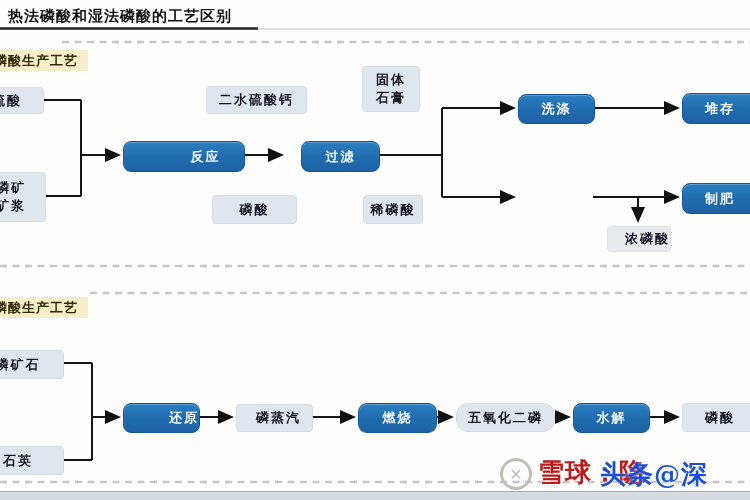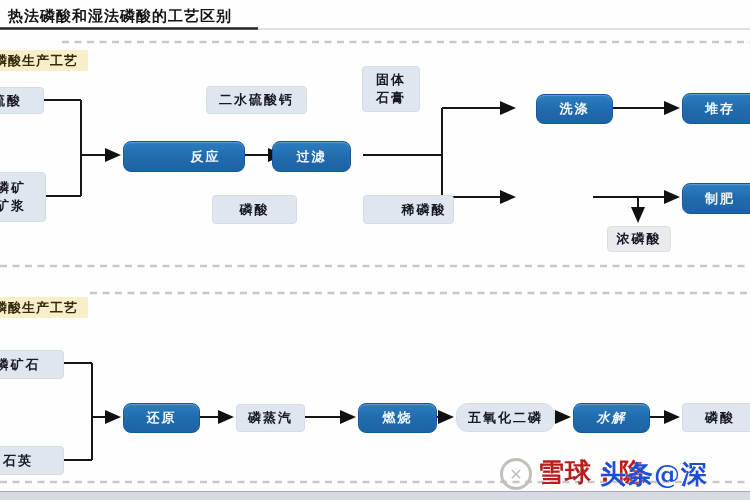--- a/index.html
+++ b/index.html
@@ -29,21 +29,21 @@
   }
   .node.blue{
     background:linear-gradient(180deg,#2b7ec0 0%,#1f6aad 55%,#1d63a5 100%);
     border:1.5px solid #15579c;border-radius:8px;color:#f2f7fc;
     box-shadow:inset 0 1px 1px rgba(255,255,255,.25);
   }
   .node.light{
     background:#dfe6ee;border-radius:4px;color:#181826;border:1px solid #d4dce6;
   }
   .node.pale{
-    background:#e9eaee;border-radius:4px;color:#181826;border:1px solid #dedfe4;
+    background:#e9eaee;border-radius:4px;color:#181826;border:1px solid #dedfe4;align-items:flex-end;
   }
   svg.wires{position:absolute;left:0;top:0;pointer-events:none;}
   .bottom-bar{
     position:absolute;left:0;top:491px;width:750px;height:9px;
     background:#d6dbe2;border-top:1.5px solid #a4abb7;
   }
   .watermark{position:absolute;left:497px;top:455px;width:253px;height:38px;}
   .wm-logo{
     position:absolute;left:3px;top:3px;width:26px;height:26px;border-radius:50%;
     border:3px solid #bfbfba;color:#bfbfba;font-size:16px;font-weight:bold;
@@ -127,38 +127,38 @@
   </div>
 
   <div class="node blue" style="left:123px;top:141px;width:77px;height:29px;padding-left:43px;">
     <span>反应</span>
   </div>
 
   <div class="node light" style="left:206px;top:86px;width:99px;height:26px;">
     <span>二水硫酸钙</span>
   </div>
 
-  <div class="node blue" style="left:272px;top:141px;width:77px;height:29px;">
+  <div class="node blue" style="left:301px;top:141px;width:77px;height:29px;">
     <span>过滤</span>
   </div>
 
   <div class="node light" style="left:362px;top:66px;width:56px;height:44px;">
     <span>固体</span>
     <span>石膏</span>
   </div>
 
   <div class="node light" style="left:212px;top:195px;width:83px;height:27px;">
     <span>磷酸</span>
   </div>
 
-  <div class="node light" style="left:363px;top:195px;width:58px;height:27px;padding-left:31px;">
+  <div class="node light" style="left:363px;top:195px;width:58px;height:27px;">
     <span>稀磷酸</span>
   </div>
 
-  <div class="node blue" style="left:518px;top:94px;width:75px;height:28px;margin-left:18px;">
+  <div class="node blue" style="left:518px;top:94px;width:75px;height:28px;">
     <span>洗涤</span>
   </div>
 
   <div class="node blue" style="left:682px;top:93px;width:74px;height:29px;">
     <span>堆存</span>
   </div>
 
 
   <div class="node blue" style="left:682px;top:183px;width:74px;height:29px;">
     <span>制肥</span>
@@ -171,37 +171,37 @@
   <div class="section-label" style="left:-44px;top:297px;width:132px;">热法磷酸生产工艺</div>
 
   <div class="node light" style="left:-28px;top:350px;width:90px;height:27px;">
     <span>磷矿石</span>
   </div>
 
   <div class="node light" style="left:-28px;top:446px;width:90px;height:27px;">
     <span>石英</span>
   </div>
 
-  <div class="node blue" style="left:123px;top:403px;width:75px;height:28px;">
+  <div class="node blue" style="left:123px;top:403px;width:75px;height:28px;align-items:flex-end;">
     <span>还原</span>
   </div>
 
-  <div class="node light" style="left:236px;top:404px;width:67px;height:26px;">
+  <div class="node light" style="left:236px;top:404px;width:67px;height:26px;padding-left:8px;">
     <span>磷蒸汽</span>
   </div>
 
-  <div class="node blue" style="left:358px;top:403px;width:77px;height:28px;">
+  <div class="node blue" style="left:358px;top:403px;width:77px;height:28px;border-radius:9px;">
     <span>燃烧</span>
   </div>
 
   <div class="node light" style="left:456px;top:403px;width:97px;height:27px;border-radius:12px;">
     <span>五氧化二磷</span>
   </div>
 
-  <div class="node blue" style="left:573px;top:403px;width:75px;height:28px;font-style:italic;">
+  <div class="node blue" style="left:573px;top:403px;width:75px;height:28px;">
     <span>水解</span>
   </div>
 
   <div class="node light" style="left:682px;top:403px;width:74px;height:27px;">
     <span>磷酸</span>
   </div>
 
   <div class="watermark">
     <div class="wm-logo">
       <span>✕</span>

